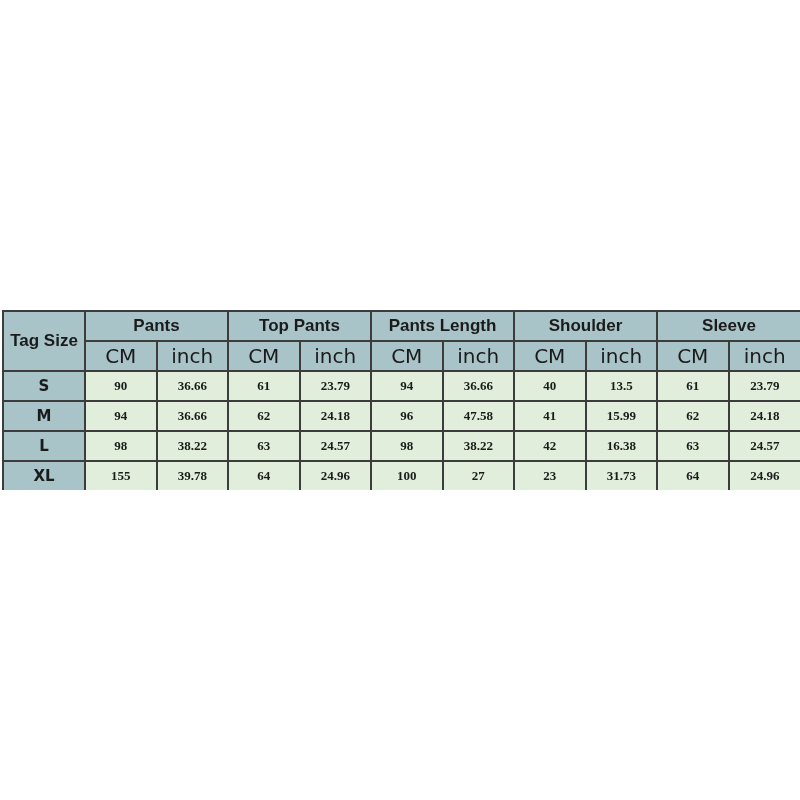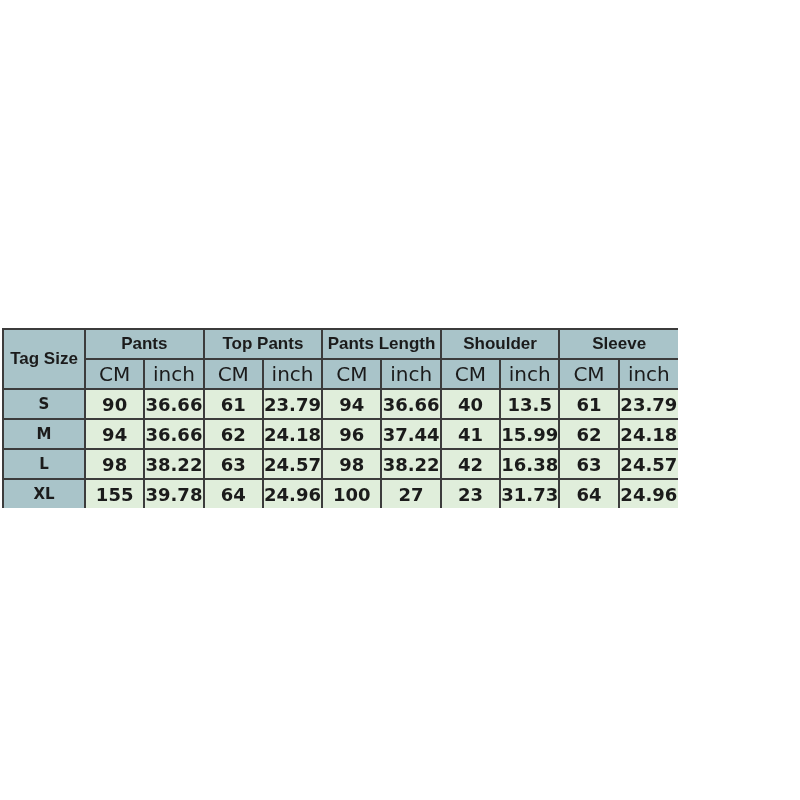--- a/index.html
+++ b/index.html
@@ -6,22 +6,22 @@
     margin: 0;
     padding: 0;
     width: 800px;
     height: 800px;
     background: var(--page-bg, #ffffff);
     overflow: hidden;
   }
   .stage {
     position: absolute;
     left: 2px;
-    top: 328px;
-    width: 676px;
+    top: 310px;
+    width: 798px;
   }
   table.size-table {
     border-collapse: collapse;
     table-layout: fixed;
     width: 100%;
     color: var(--text, #1b1b1b);
     font-family: "DejaVu Sans", sans-serif;
   }
   col.c-tag { width: 82px; }
   .size-table th, .size-table td {
@@ -52,21 +52,22 @@
     font-size: 20px;
   }
   .size-table th.tag {
     background: var(--header-bg, #a9c4c9);
     font-weight: bold;
     font-size: 15px;
   }
   .size-table td.val {
     background: var(--row-bg, #e0eedb);
     font-weight: bold;
-    font-size: 18px;
+    font-size: 13px;
+    font-family: Liberation Serif, serif;
   }
 </style>
 </head>
 <body>
 
 <div class="stage">
   <table class="size-table">
     <colgroup>
       <col class="c-tag">
       <col>
@@ -116,21 +117,21 @@
         <td class="val">61</td>
         <td class="val">23.79</td>
       </tr>
       <tr>
         <th class="tag">M</th>
         <td class="val">94</td>
         <td class="val">36.66</td>
         <td class="val">62</td>
         <td class="val">24.18</td>
         <td class="val">96</td>
-        <td class="val">37.44</td>
+        <td class="val">47.58</td>
         <td class="val">41</td>
         <td class="val">15.99</td>
         <td class="val">62</td>
         <td class="val">24.18</td>
       </tr>
       <tr>
         <th class="tag">L</th>
         <td class="val">98</td>
         <td class="val">38.22</td>
         <td class="val">63</td>

